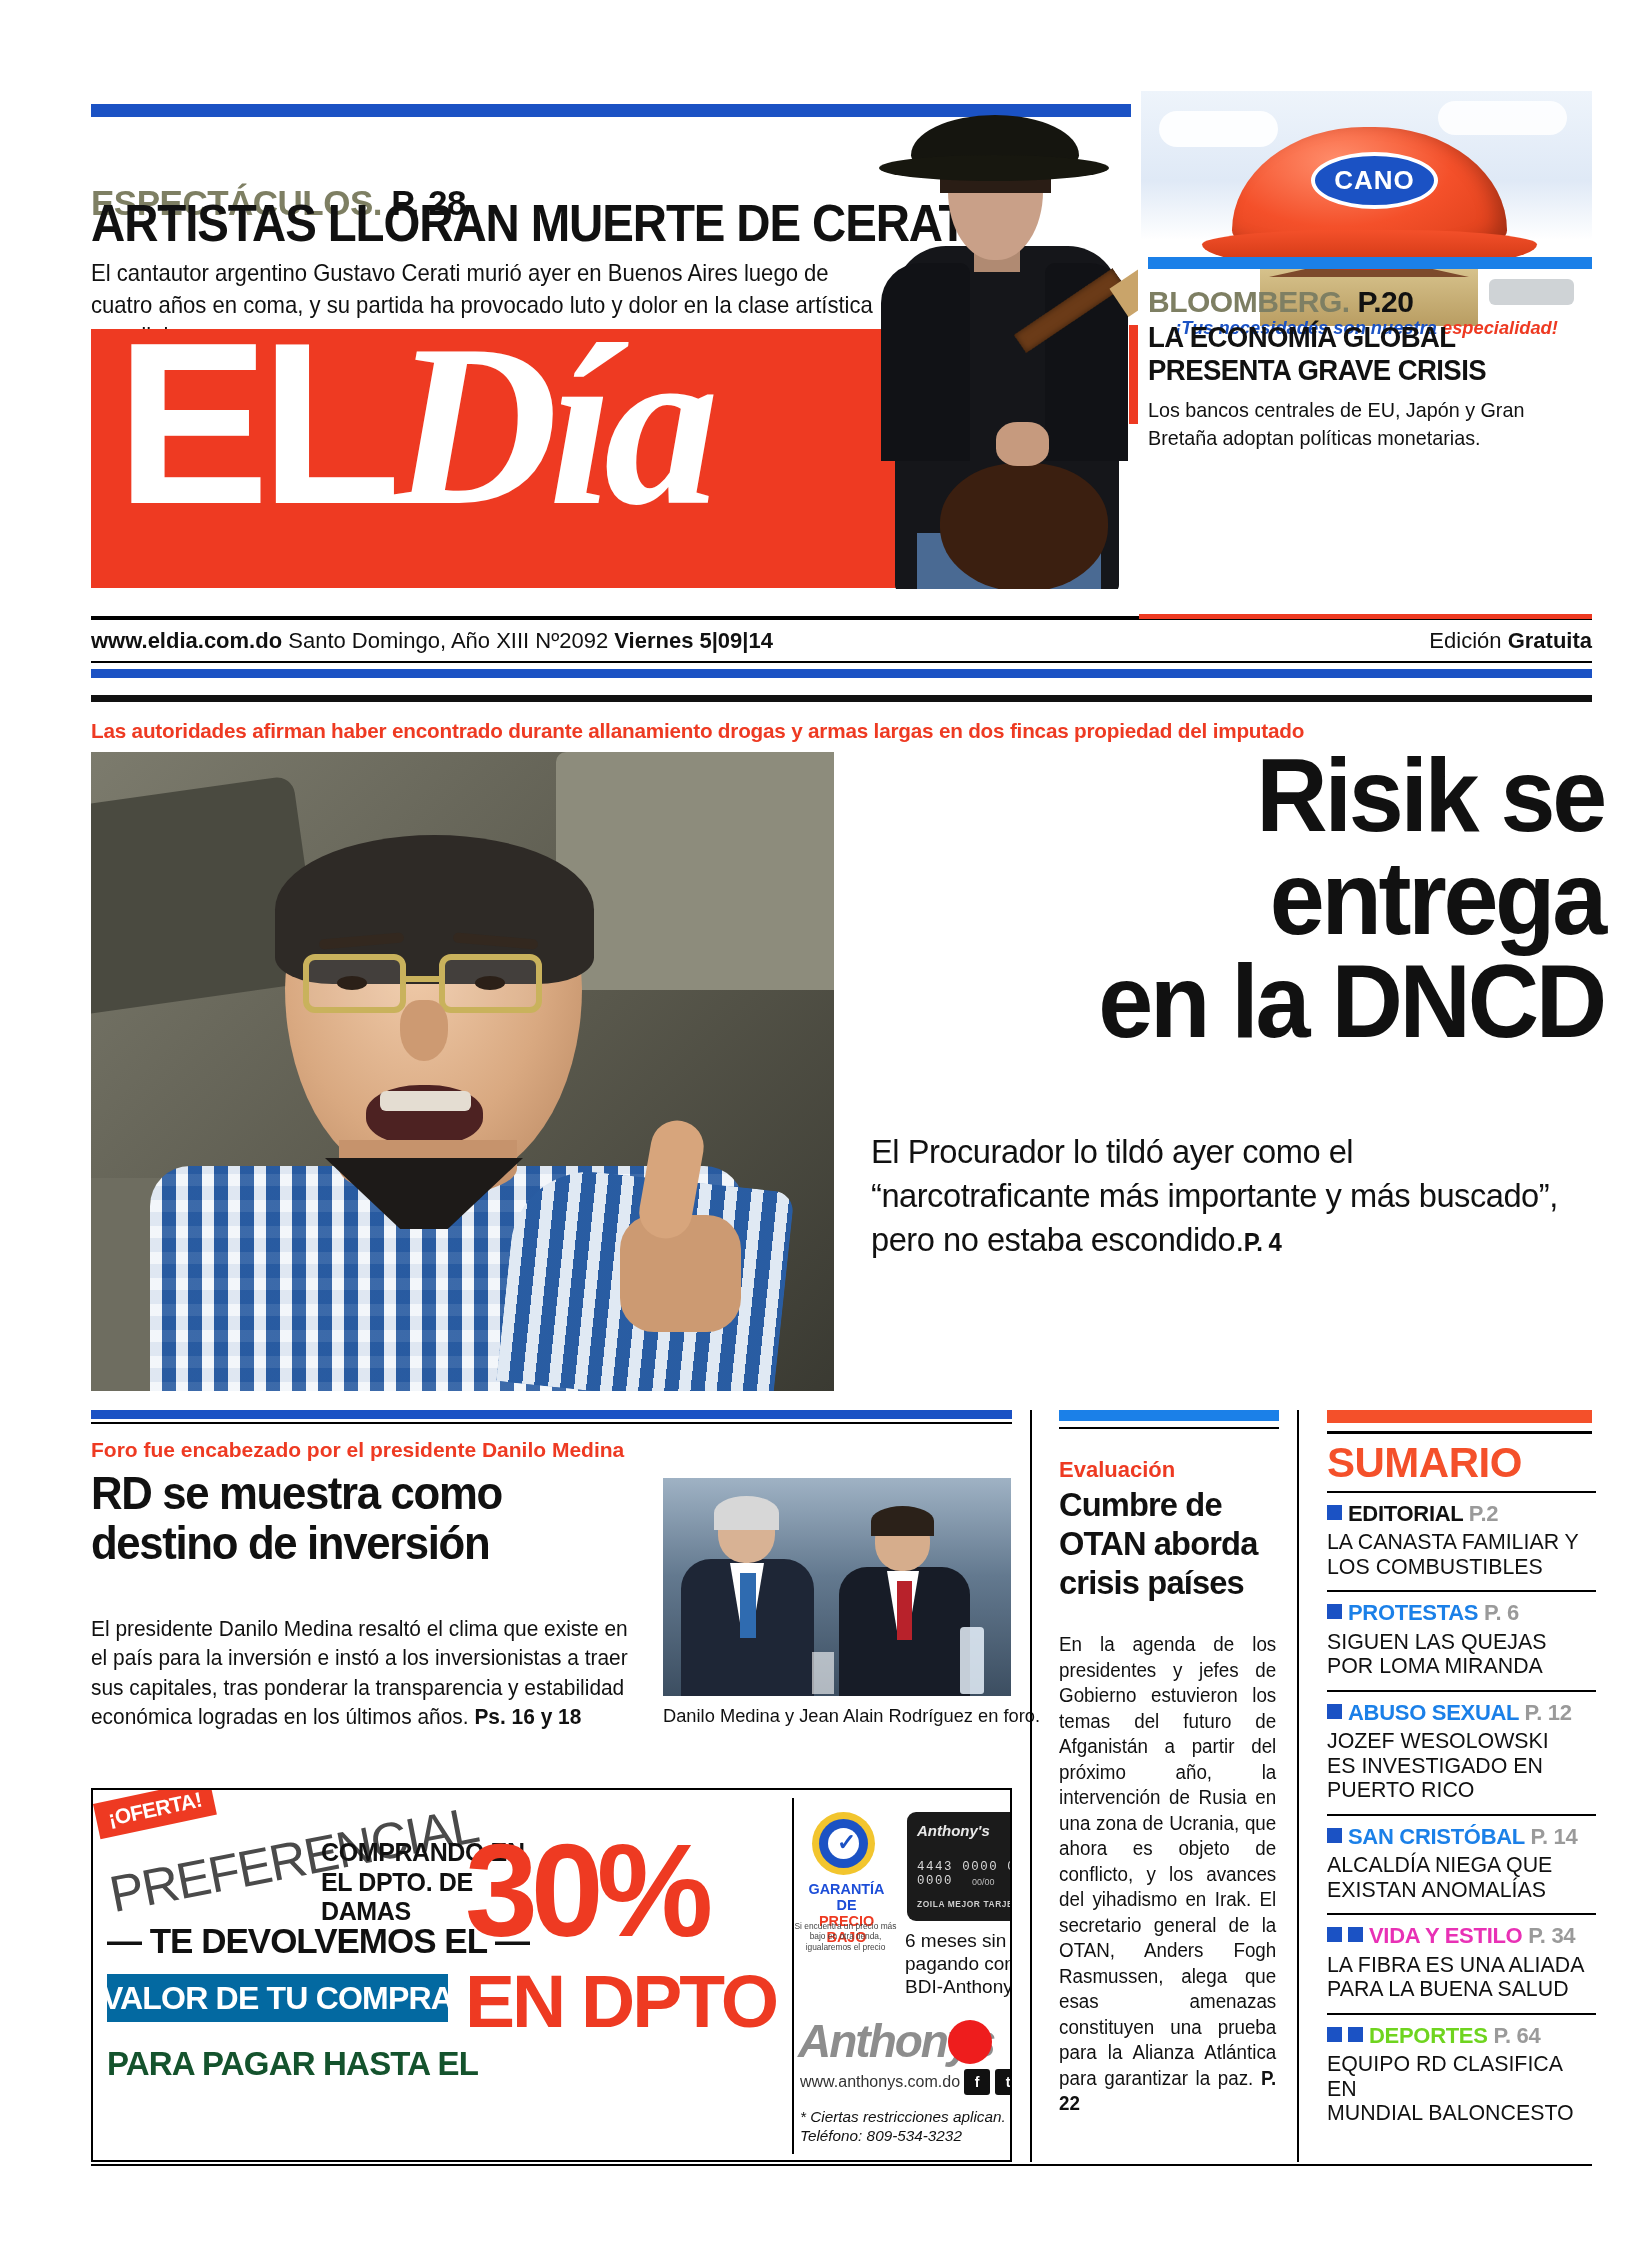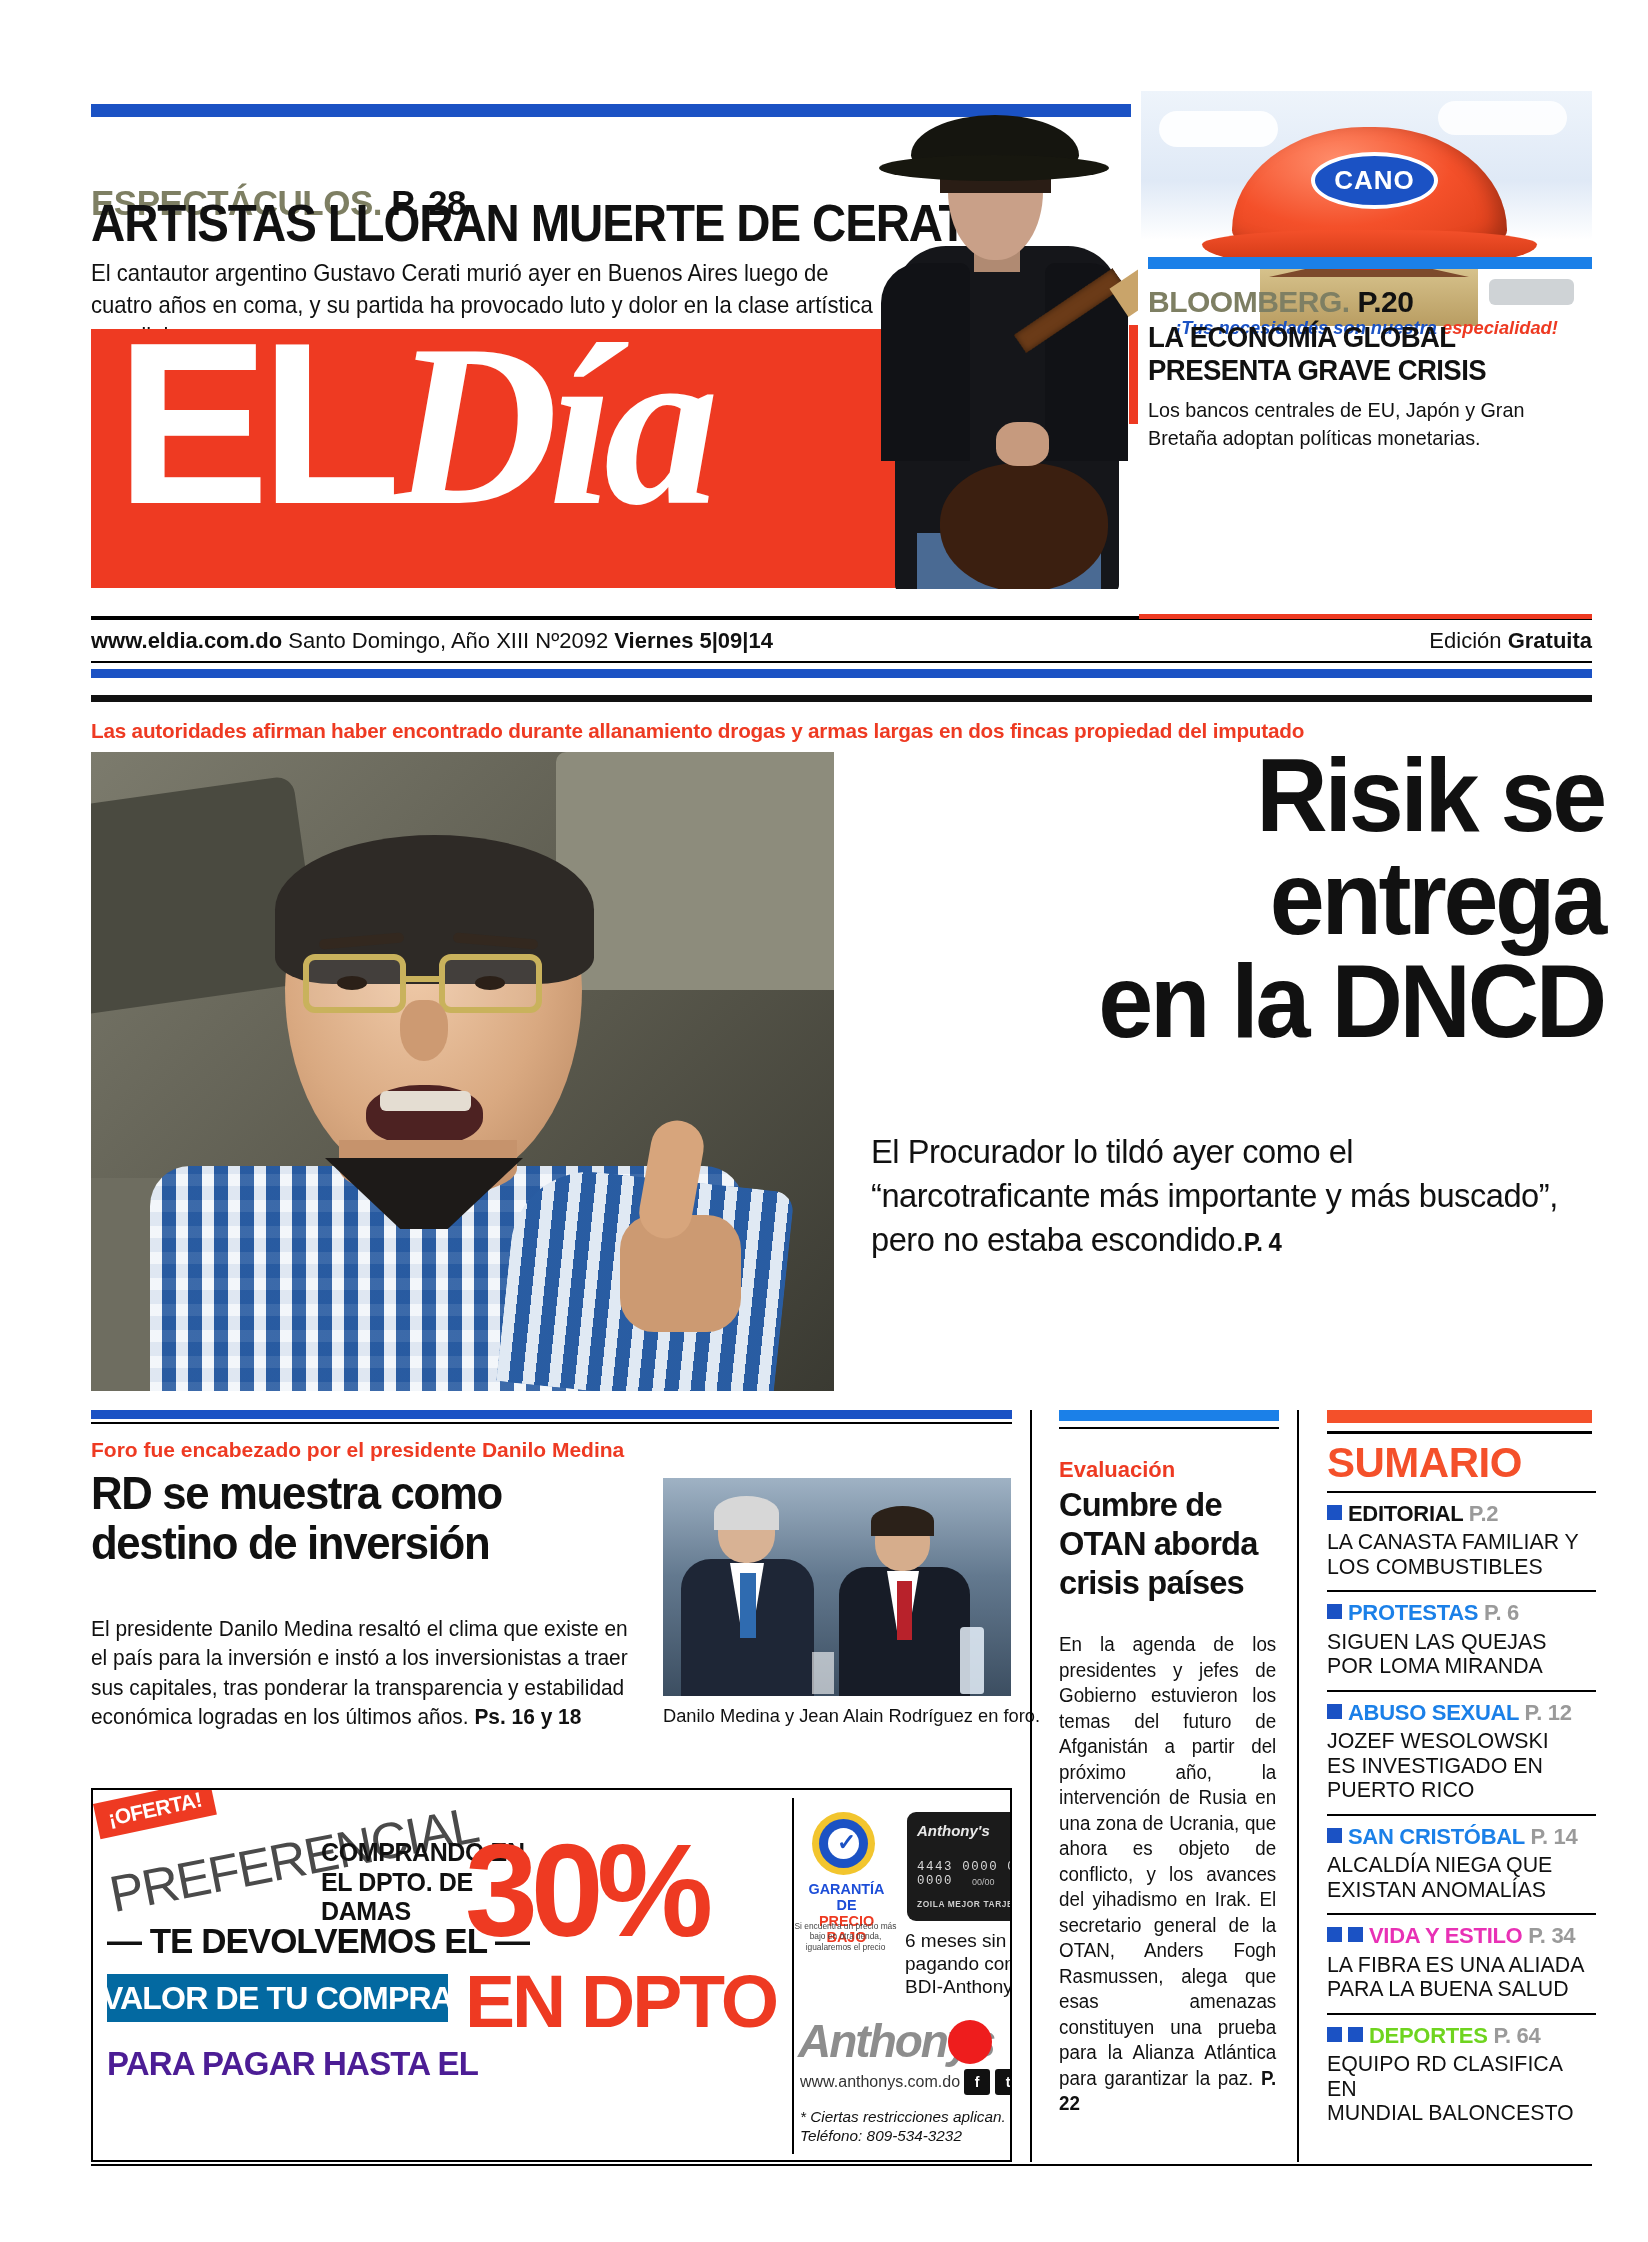--- a/index.html
+++ b/index.html
@@ -330,21 +330,21 @@
     position:absolute; left:14px; top:131px; width:337px; text-align:center;
     font-size:35px; font-weight:800; color:#111; letter-spacing:-1px; white-space:nowrap;
   }
   .ad-valor {
     position:absolute; left:14px; top:184px; width:341px; height:48px; background:#0369a1;
     color:#fff; font-size:32px; font-weight:800; display:flex; align-items:center; justify-content:center;
     letter-spacing:-0.8px; white-space:nowrap;
   }
   .ad-para {
     position:absolute; left:14px; top:255px; width:341px; 
-    font-size:33px; font-weight:800; color:#4c1d95; letter-spacing:-0.8px; white-space:nowrap;
+    font-size:33px; font-weight:800; color:#14532d; letter-spacing:-0.8px; white-space:nowrap;
   }
   .ad-30 {
     position:absolute; left:372px; top:42px; font-size:131px; font-weight:800; color:#ee3a22;
     letter-spacing:-7px; line-height:.9;
   }
   .ad-enhogar {
     position:absolute; left:372px; top:176px; font-size:75px; font-weight:800; color:#ee3a22;
     letter-spacing:-3px; line-height:.95;
   }
   .ad-divider { position:absolute; left:699px; top:8px; width:2px; height:356px; background:#000; }

